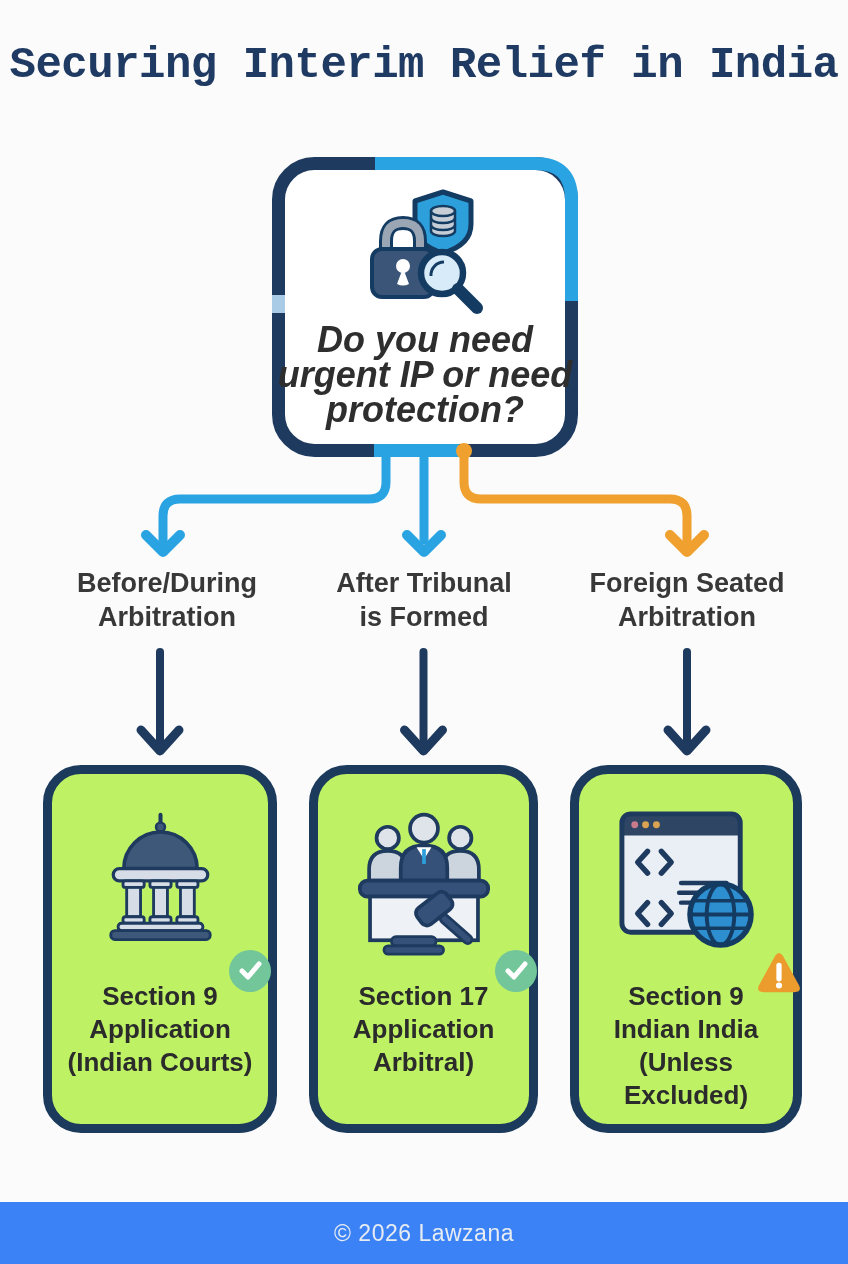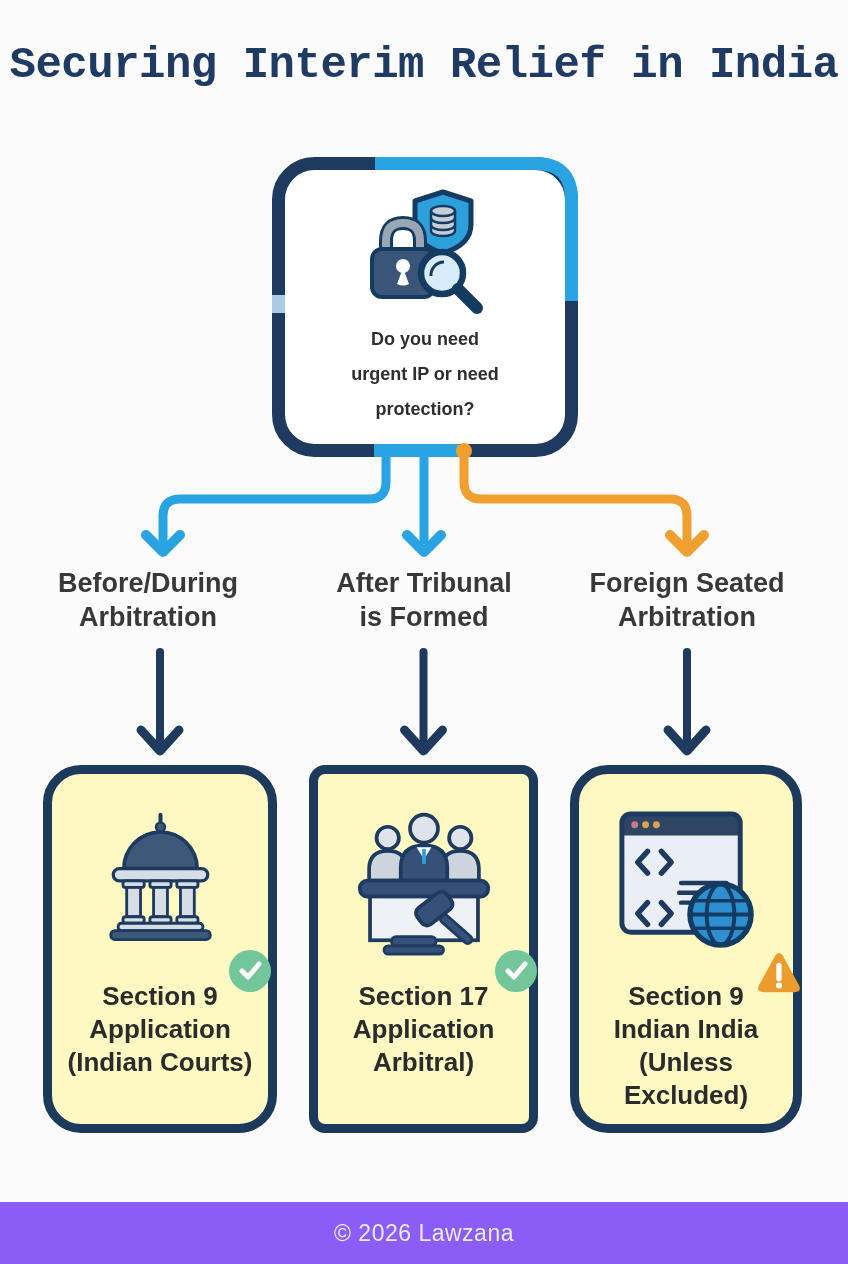--- a/index.html
+++ b/index.html
@@ -9,46 +9,46 @@
     font-family:"Liberation Sans","DejaVu Sans",sans-serif;
   }
   .abs{position:absolute;}
   .title{
     top:40px;left:0;width:848px;text-align:center;
     font-size:44px;font-weight:bold;color:#203b63;letter-spacing:-0.5px;font-family:Liberation Mono, monospace;
   }
   #flow-svg{top:0;left:0;}
   .question{
     top:322px;left:272px;width:306px;text-align:center;
-    font-size:18px;line-height:35px;font-weight:bold;color:#2e2e2e;
+    font-size:36px;line-height:35px;font-weight:bold;color:#2e2e2e;font-style:italic;
   }
   .branch-label{
     top:566px;width:260px;text-align:center;
     font-size:27px;line-height:34px;font-weight:bold;color:#383838;
   }
-  .branch-label.b1{left:18px;}
+  .branch-label.b1{left:37px;}
   .branch-label.b2{left:294px;}
   .branch-label.b3{left:557px;}
   .outcome{
     top:765px;height:368px;box-sizing:border-box;
-    border:9px solid #1b3a5c;border-radius:38px;background:#fef9c3;
+    border:9px solid #1b3a5c;border-radius:38px;background:#bef264;
   }
   .outcome.o1{left:43px;width:234px;}
-  .outcome.o2{left:309px;width:229px;border-radius:16px;}
+  .outcome.o2{left:309px;width:229px;}
   .outcome.o3{left:570px;width:232px;}
   .outcome-icon{display:block;margin:36px auto 0 auto;}
   .outcome.o3 .outcome-icon{margin-top:32px;}
   .badge{position:absolute;top:176px;left:177px;}
   .outcome-text{
     position:absolute;top:206px;left:0;right:0;text-align:center;
     font-size:26px;line-height:33px;font-weight:bold;color:#2b2b2b;
   }
   .outcome.o3 .outcome-text .tl:nth-child(4){font-size:22px;text-align:right;}
   .footer{
-    top:1202px;left:0;width:848px;height:62px;background:#8b5cf6;
+    top:1202px;left:0;width:848px;height:62px;background:#3b82f6;
   }
   .footer-text{
     width:100%;text-align:center;line-height:62px;
     color:#e6ecf2;font-size:23px;letter-spacing:0.5px;
   }
 </style>
 </head>
 <body>
 
 <div class="abs title">Securing Interim Relief in India</div>

